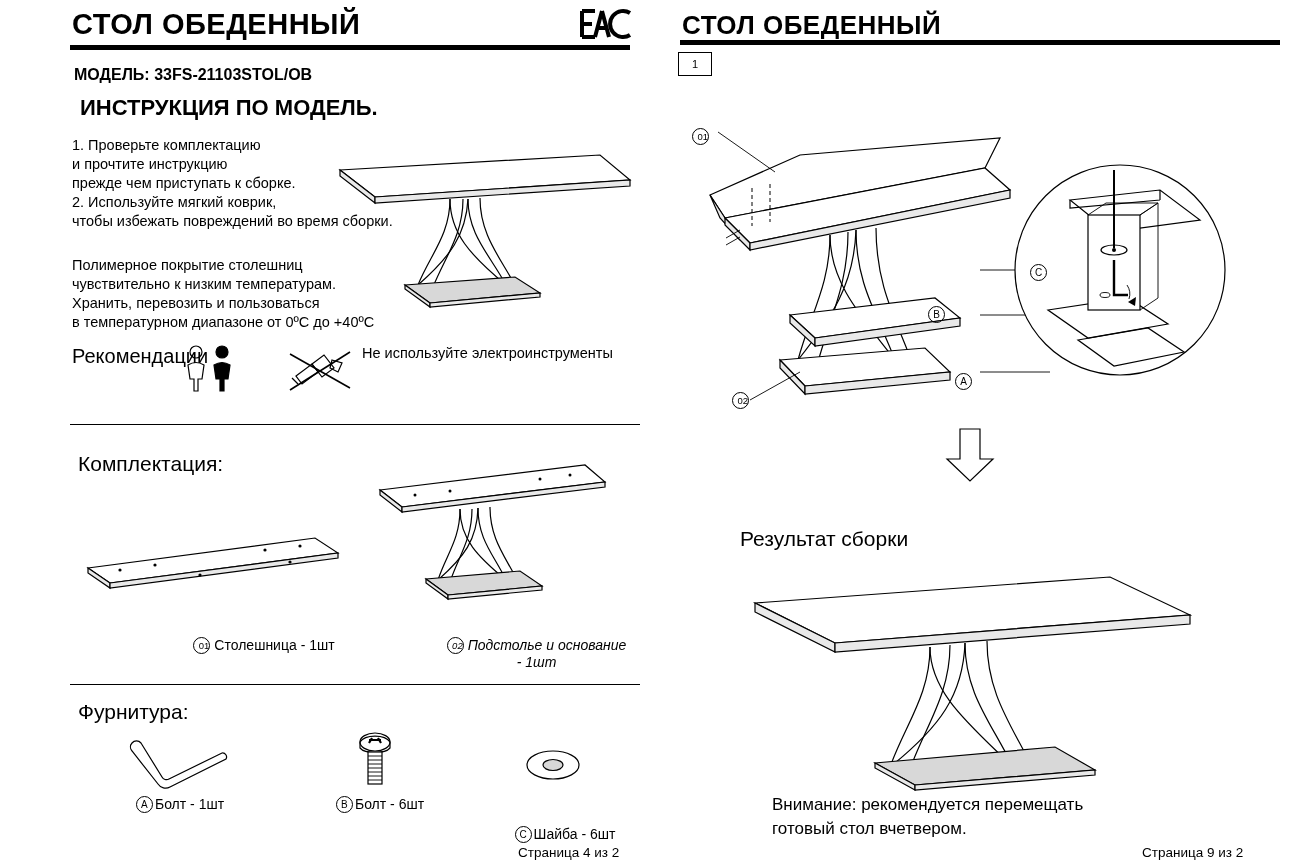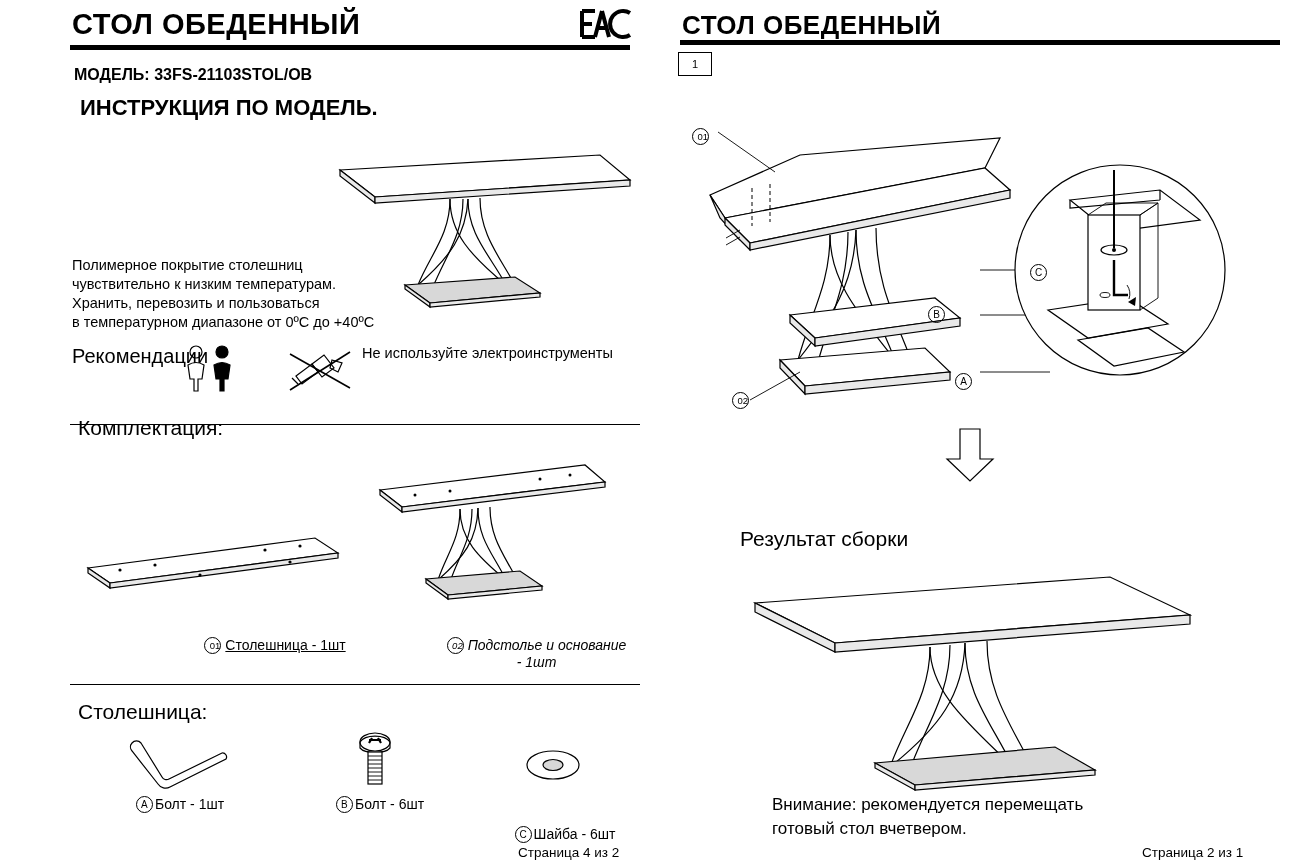--- a/index.html
+++ b/index.html
@@ -93,21 +93,21 @@
   .noelec-label {
     position: absolute;
     left: 362px; top: 345px;
     font-size: 14.5px;
   }
 
   .sec-title {
     position: absolute;
     font-size: 21px;
   }
-  .komplekt { left: 78px; top: 416px; }
+  .komplekt { left: 78px; top: 452px; }
   .furnitura { left: 78px; top: 700px; }
 
   .rule-k { left: 70px; top: 424px; width: 570px; }
   .rule-f { left: 70px; top: 684px; width: 570px; }
 
   .cap {
     position: absolute;
     font-size: 14px;
     text-align: center;
   }
@@ -189,20 +189,25 @@
       <svg width="56" height="32" viewBox="0 0 56 32">
         <path class="ln" style="stroke-width:4" d="M4 3 h13 M4 3 v26 M4 16 h10 M4 29 h13"></path>
         <path class="ln" style="stroke-width:4" d="M24 3 l-7 26 M24 3 l7 26 M19.5 20 h9"></path>
         <path class="ln" style="stroke-width:4" d="M52 5 a13 13 0 1 0 0 22"></path>
       </svg>
     </div>
 
     <div class="model">МОДЕЛЬ: 33FS-21103STOL/OB</div>
     <div class="instr">ИНСТРУКЦИЯ ПО МОДЕЛЬ.</div>
 
+    <div class="para para1">1. Проверьте комплектацию
+и прочтите инструкцию
+прежде чем приступать к сборке.
+2. Используйте мягкий коврик,
+чтобы избежать повреждений во время сборки.</div>
     <div class="para para2">Полимерное покрытие столешниц
 чувствительно к низким температурам.
 Хранить, перевозить и пользоваться
 в температурном диапазоне от 0ºС до +40ºС</div>
 
     <div style="position:absolute;left:300px;top:135px;">
       <svg width="350" height="180" viewBox="0 0 350 180">
         <polygon class="fillw" points="40,35 300,20 330,45 75,62"></polygon>
         <polygon class="fillg" points="40,35 75,62 75,68 40,41"></polygon>
         <polygon class="fillg" points="75,62 330,45 330,51 75,68"></polygon>
@@ -267,30 +272,30 @@
           <circle cx="210" cy="20" r="1.5"></circle>
         <path class="ln" d="M100,54 C100,85 86,100 78,125 M118,53 C118,85 134,100 146,125"></path>
         <path class="ln" d="M112,54 C112,85 98,102 90,127 M130,52 C130,85 146,102 158,127"></path>
         <path class="ln" d="M100,54 C100,84 118,102 146,125 M118,53 C117,85 104,102 78,125"></path>
         <polygon class="fillgd" points="66,124 160,116 182,131 88,140"></polygon>
         <polygon class="fillg" points="66,124 88,140 88,144 66,128"></polygon>
         <polygon class="fillg" points="88,140 182,131 182,135 88,144"></polygon>
       </svg>
     </div>
 
-    <div class="cap" style="left:145px;top:637px;width:260px;text-decoration:underline;">
+    <div class="cap" style="left:134px;top:637px;width:260px;">
       <span class="circ-num">01</span><span>Столешница - 1шт</span>
     </div>
     <div class="cap" style="left:404px;top:637px;width:265px;font-style:italic;">
       <span class="circ-num">02</span><span>Подстолье и основание</span>
       <span class="cap-line2">- 1шт</span>
     </div>
 
     <div class="rule rule-thin rule-f"></div>
-    <div class="sec-title furnitura">Столешница:</div>
+    <div class="sec-title furnitura">Фурнитура:</div>
 
     <div style="position:absolute;left:118px;top:735px;">
       <svg width="120" height="55" viewBox="0 0 120 55">
         <path class="ln" d="M14,8 a6 6 0 0 1 9,0 L44,42 a5 5 0 0 0 7,2 L104,18 a4 4 0 0 1 4,6 L52,52 a9 9 0 0 1 -12,-3 L14,16 a6 6 0 0 1 0,-8 z"></path>
       </svg>
     </div>
 
     <div style="position:absolute;left:350px;top:728px;">
       <svg width="50" height="62" viewBox="0 0 50 62">
         <path class="fillw" d="M10,14 a16 9 0 0 1 30,0 l0,6 a16 7 0 0 1 -30,0 z"></path>
@@ -407,15 +412,15 @@
       <path class="ln" d="M215,90 C215,140 190,172 175,214 M252,86 C252,140 278,172 298,214"></path>
       <path class="ln" d="M195,92 C195,138 235,170 278,212 M230,88 C228,140 205,172 155,212"></path>
       <polygon class="fillgd" points="140,208 320,192 360,215 180,230"></polygon>
       <polygon class="fillg" points="140,208 180,230 180,235 140,213"></polygon>
       <polygon class="fillg" points="180,230 360,215 360,220 180,235"></polygon>
     </svg>
   </div>
 
   <div class="warn">Внимание: рекомендуется перемещать
 готовый стол вчетвером.</div>
-  <div class="footer footer-right">Страница 2 из 1</div>
+  <div class="footer footer-right">Страница 9 из 2</div>
 
 </div>
 
 </body></html>

